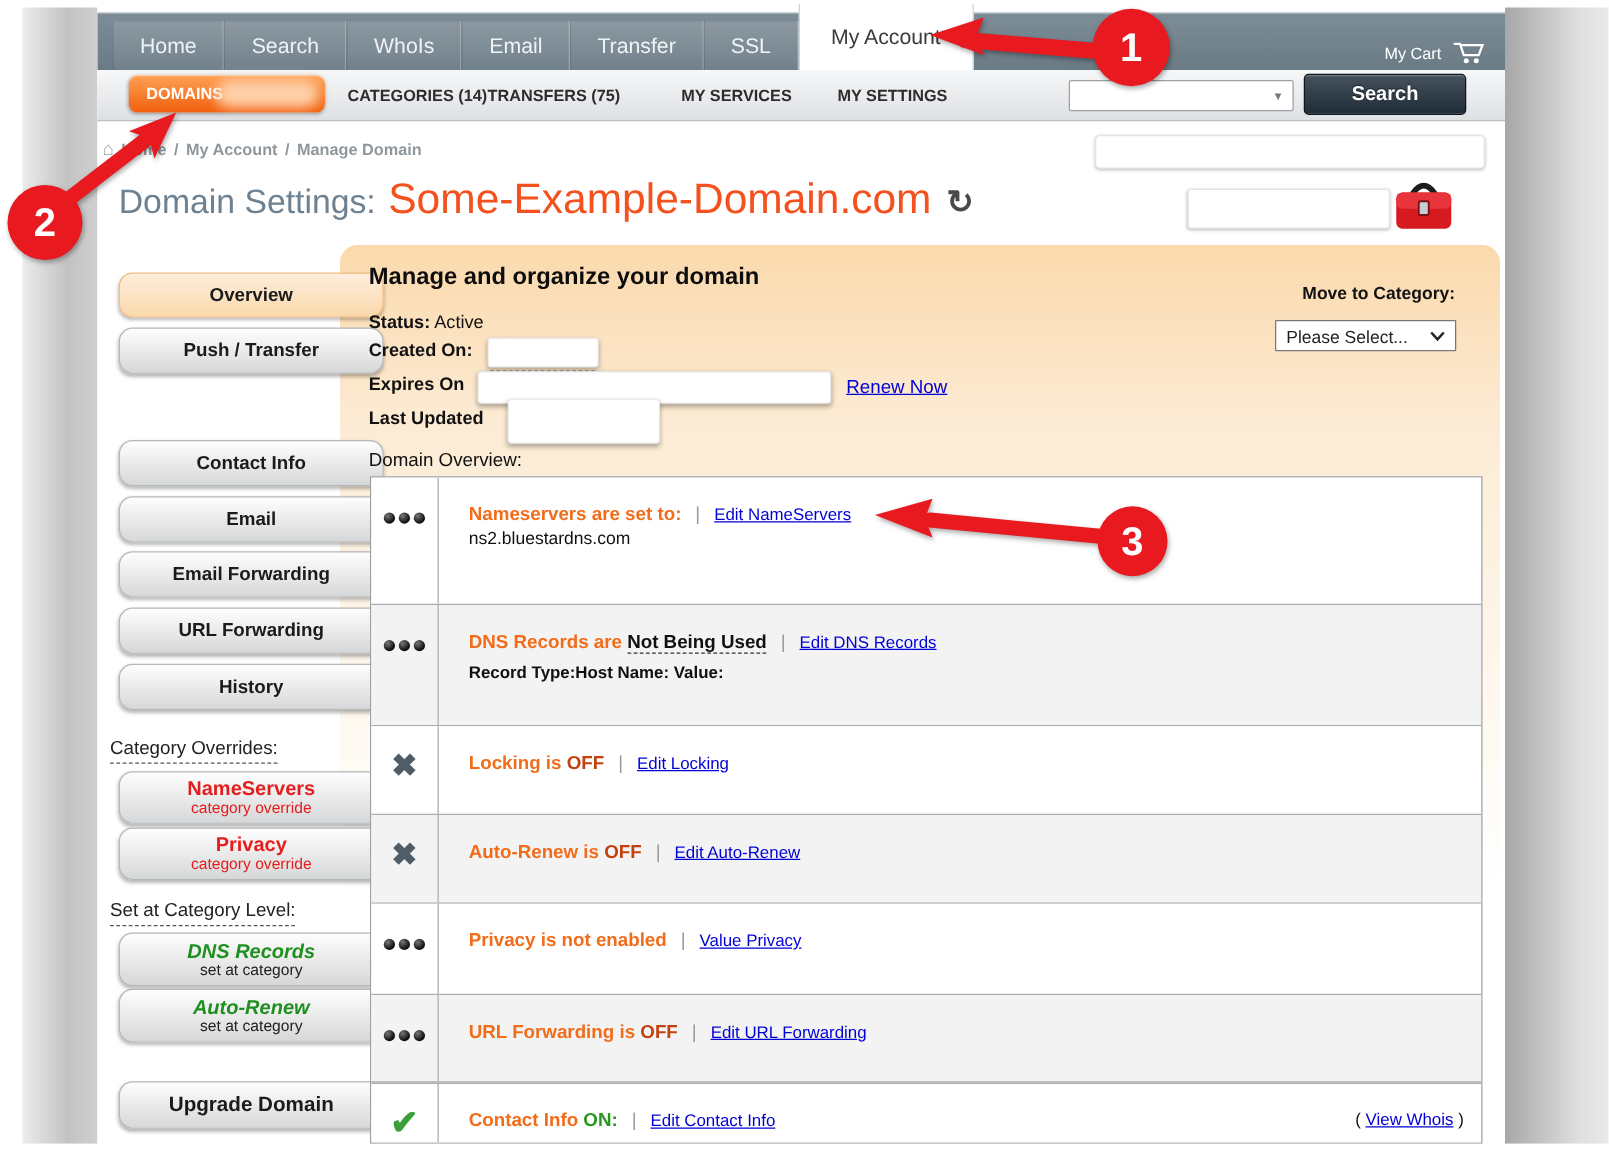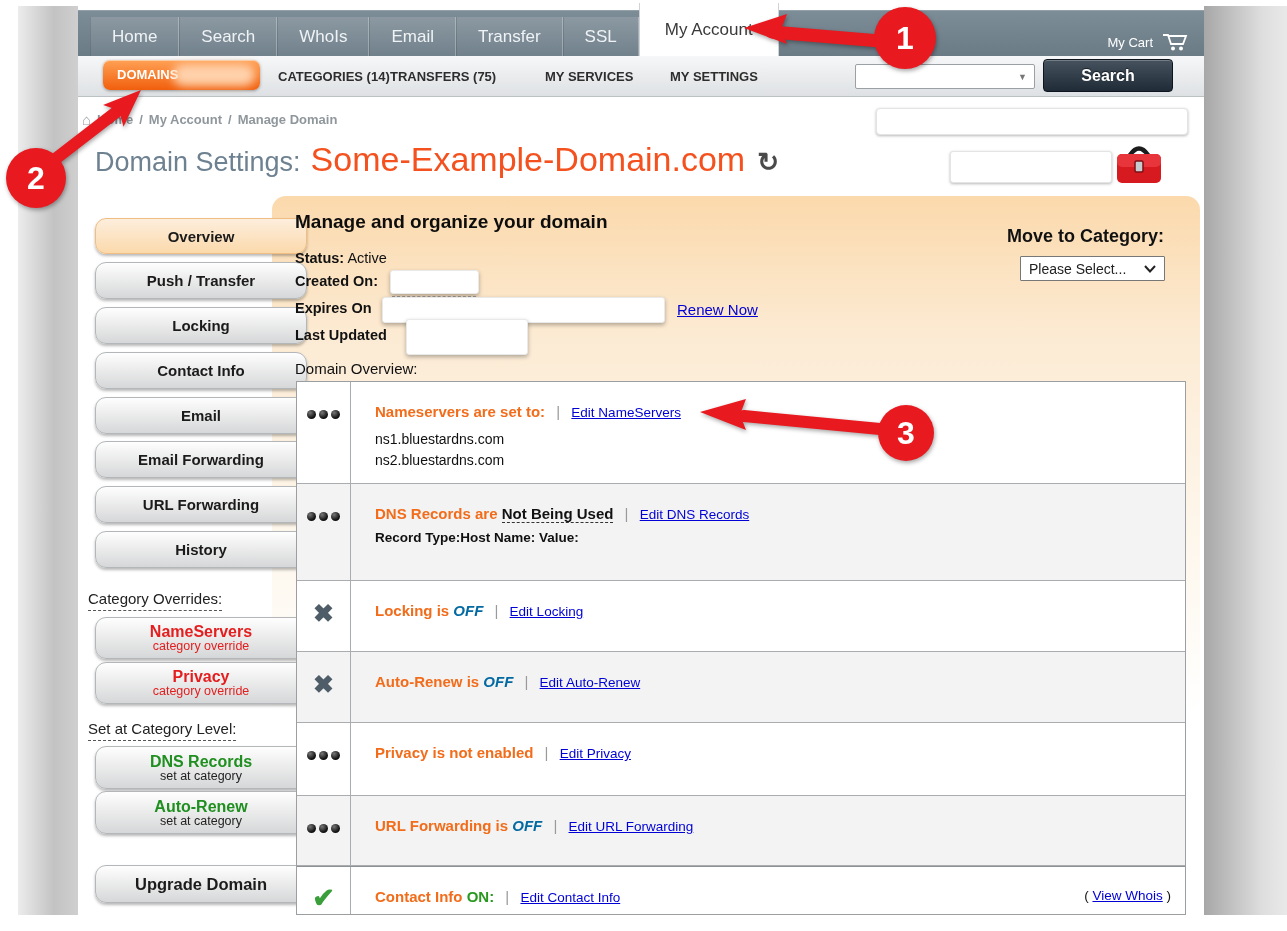--- a/index.html
+++ b/index.html
@@ -58,35 +58,35 @@
   .title-domain { font-size:34px; color:#f4511e; margin-left:10px; }
   .refresh { font-size:26px; font-weight:bold; color:#4a4a4a; margin-left:12px; cursor:pointer; }
   .toolbox { position:absolute; left:1036px; top:142px; cursor:pointer; }
 
   
   .panel { position:absolute; left:194px; top:196px; width:928px; height:719px;
             border-radius:14px 14px 0 0;
             background:linear-gradient(180deg,#fbd9ac 0%,#fceBD4 20%,#fdf4e6 40%,#ffffff 72%); }
 
   .move-label { position:absolute; left:880px; top:226px; width:206px; text-align:right;
-            font-size:18px; font-weight:bold; color:#111; }
+            font-size:14px; font-weight:bold; color:#111; }
   .move-select { position:absolute; left:942px; top:256px; width:145px; height:25px; background:#fff;
             border:1px solid #777; border-radius:1px; display:flex; align-items:center;
             justify-content:space-between; padding:0 8px; font-size:14px; color:#222; cursor:pointer; }
 
   
   .sb-btn { position:absolute; left:17px; width:212px; border-radius:11px; border:1px solid #b3b7ba;
             background:linear-gradient(#fefefe,#d6d7d8); box-shadow:0 2px 3px rgba(0,0,0,.28);
             display:flex; flex-direction:column; align-items:center; justify-content:center;
             font-weight:bold; font-size:15px; color:#1b1b1b; cursor:pointer; text-align:center;margin-top:20px; }
   .sb-btn.active { background:linear-gradient(#fdeedd,#fbd9ab); border-color:#f0bd83; }
   .sb-btn .t1 { font-size:16px; line-height:17px; }
   .sb-btn .t2 { font-size:12.5px; line-height:13px; font-weight:normal; }
   .sb-btn .red { color:#e41e1e; } .sb-btn .red2 { color:#e41e1e; }
-  .sb-btn .green { color:#1f8f1f; } .sb-btn .dark { color:#222; }
+  .sb-btn .green { color:#1f8f1f;font-style:italic; } .sb-btn .dark { color:#222; }
   .sb-label { position:absolute; left:10px; font-size:15px; color:#222; padding-bottom:3px;
             border-bottom:1px dashed #555; cursor:pointer;margin-top:24px; }
 
   
   .h2 { position:absolute; left:217px; top:211px; font-size:19px; font-weight:bold; color:#0d0d0d; }
   .fld { position:absolute; left:217px; font-size:14.5px; color:#111; }
   .fld b { font-weight:bold; }
   .redact { position:absolute; background:#fff; border:1px solid #e9e9e9; border-radius:3px;
             box-shadow:0 2px 4px rgba(0,0,0,.3); }
   .dashline { position:absolute; border-top:1px dashed #8d8d8d; }
@@ -97,21 +97,21 @@
   .ov-table { position:absolute; left:218px; top:381px; width:890px; height:534px;
             border:1px solid #9b9fa2; overflow:hidden; display:flex; flex-direction:column; background:#fff; }
   .row { display:flex; border-bottom:1px solid #a9adb0; background:#fff; position:relative; }
   .row.alt { background:#f3f3f4; }
   .row:last-child { border-bottom:none; flex:1; }
   .row.thicktop { border-top:1px solid #8e9294; }
   .icon-cell { width:54px; border-right:1px solid #a9adb0; display:flex; justify-content:center;
             align-items:flex-start; padding-top:24px; }
   .body-cell { flex:1; padding:21px 14px 0 24px; }
   .rowtitle { font-size:15px; font-weight:bold; color:#f26c1a; }
-  .rowtitle .st-red { color:#0369a1;font-style:italic; }
+  .rowtitle .st-red { color:#c2410c; }
   .rowtitle .st-green { color:#28981f; }
   .rowtitle .st-dash { color:#111; border-bottom:1px dashed #333; }
   .sep { color:#9a9a9a; font-weight:normal; margin:0 7px; }
   .rowlink { font-size:13.5px; font-weight:normal; }
   .nsline { font-size:14px; color:#101010; line-height:21px; margin-top:9px; }
   .extra { font-size:13.5px; font-weight:bold; color:#101010; margin-top:8px; }
   .row-right { position:absolute; right:14px; top:21px; font-size:13.5px; color:#111; }
 
   
   .dots { display:inline-flex; gap:3px; margin-top:4px; }
@@ -202,21 +202,20 @@
     <div class="move-label">Move to Category:</div>
     <div class="move-select">
       <span>Please Select...</span>
       <svg width="12" height="8" viewBox="0 0 12 8">
         <polyline points="1,1 6,6.5 11,1" fill="none" stroke="#222" stroke-width="2"></polyline>
       </svg>
     </div>
 
     <div class="sb-btn active" style="top:198px;height:36px">Overview</div>
     <div class="sb-btn" style="top:242px;height:37px">Push / Transfer</div>
-    <div class="sb-btn" style="top:287px;height:37px">Locking</div>
     <div class="sb-btn" style="top:332px;height:37px">Contact Info</div>
     <div class="sb-btn" style="top:377px;height:37px">Email</div>
     <div class="sb-btn" style="top:421px;height:37px">Email Forwarding</div>
     <div class="sb-btn" style="top:466px;height:37px">URL Forwarding</div>
     <div class="sb-btn" style="top:511px;height:37px">History</div>
 
     <div class="sb-label" style="top:566px">Category Overrides:</div>
     <div class="sb-btn" style="top:597px;height:42px">
       <span class="t1 red">NameServers</span>
       <span class="t2 red2">category override</span>
@@ -272,21 +271,20 @@
               <i></i>
               <i></i>
             </span>
           </div>
         <div class="body-cell">
           <div class="rowtitle">
             <span>Nameservers are set to:</span>
             <span class="sep">|</span>
             <a class="lnk rowlink">Edit NameServers</a>
           </div>
-          <div class="nsline">ns1.bluestardns.com</div>
           <div class="nsline" style="margin-top:0">ns2.bluestardns.com</div>
         </div>
       </div>
 
       <div class="row alt" style="height:97px">
         <div class="icon-cell">
             <span class="dots">
               <i></i>
               <i></i>
               <i></i>
@@ -336,21 +334,21 @@
             <span class="dots">
               <i></i>
               <i></i>
               <i></i>
             </span>
           </div>
         <div class="body-cell">
           <div class="rowtitle">
             <span>Privacy is not enabled</span>
             <span class="sep">|</span>
-            <a class="lnk rowlink">Edit Privacy</a>
+            <a class="lnk rowlink">Value Privacy</a>
           </div>
         </div>
       </div>
 
       <div class="row alt" style="height:70px">
         <div class="icon-cell">
             <span class="dots">
               <i></i>
               <i></i>
               <i></i>

